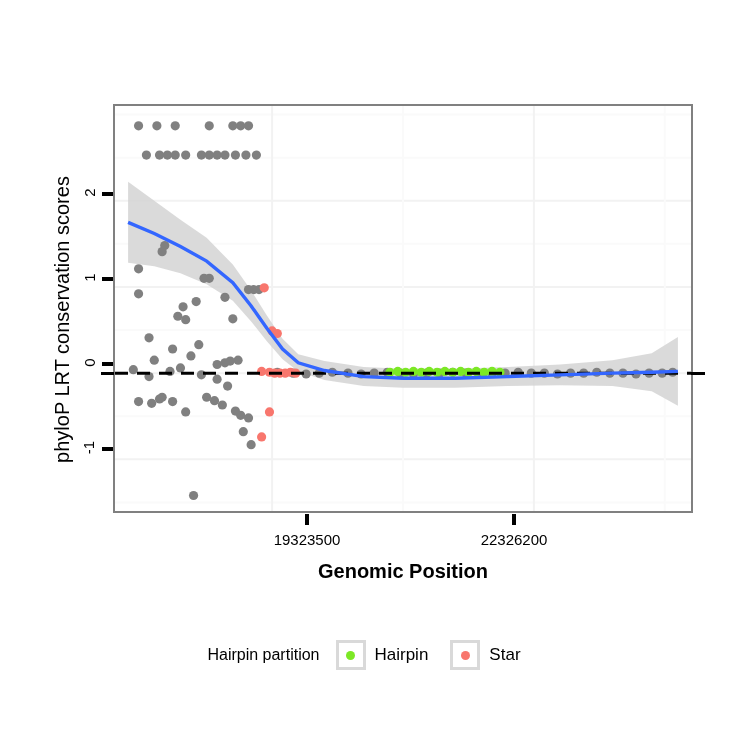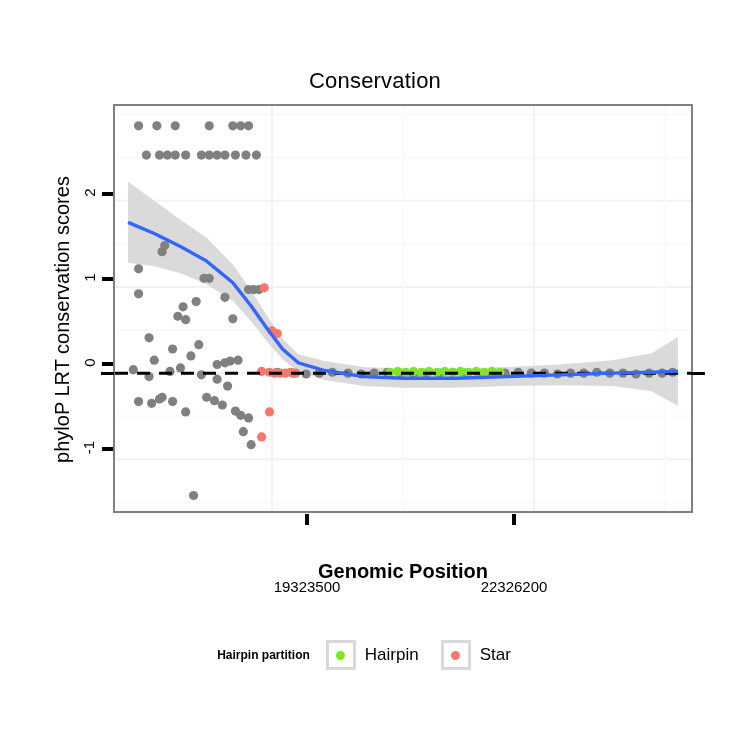--- a/index.html
+++ b/index.html
@@ -65,21 +65,20 @@
     display: inline-block;
     transform: rotate(-90deg);
   }
   .xtick-label {
     position: absolute;
     font-size: 15px;
     color: #000000;
     text-align: center;
     transform: translateX(-50%);
     white-space: nowrap;
-    margin-top: 47px;
   }
   .tick-mark-y {
     position: absolute;
     width: 11px;
     height: 4px;
     background: #000000;
   }
   .tick-mark-x {
     position: absolute;
     width: 4px;
@@ -105,22 +104,22 @@
     position: absolute;
     left: 0;
     top: 640px;
     width: 750px;
     display: flex;
     align-items: center;
     justify-content: center;
     gap: 0px;
   }
   .legend-title {
-    font-size: 12px;
-    font-weight: bold;
+    font-size: 16px;
+    font-weight: normal;
     color: #000000;
     margin-right: 16px;
   }
   .legend-key {
     width: 30px;
     height: 30px;
     background: #ffffff;
     border: 3px solid #d9d9d9;
     box-sizing: border-box;
     display: flex;
@@ -137,21 +136,20 @@
     font-size: 17px;
     color: #000000;
     margin-right: 22px;
   }
 </style>
 </head>
 <body>
 
 <div id="figure">
 
-  <div class="plot-title">Conservation</div>
 
   <div class="y-axis-title">phyloP LRT conservation scores</div>
 
   <div class="ytick-label" style="top:184px; left:72px;"><span>2</span></div>
   <div class="ytick-label" style="top:269px; left:72px;"><span>1</span></div>
   <div class="ytick-label" style="top:354px; left:72px;"><span>0</span></div>
   <div class="ytick-label" style="top:439px; left:72px;"><span>-1</span></div>
 
   <div class="tick-mark-y" style="left:102px; top:192px;"></div>
   <div class="tick-mark-y" style="left:102px; top:277px;"></div>

